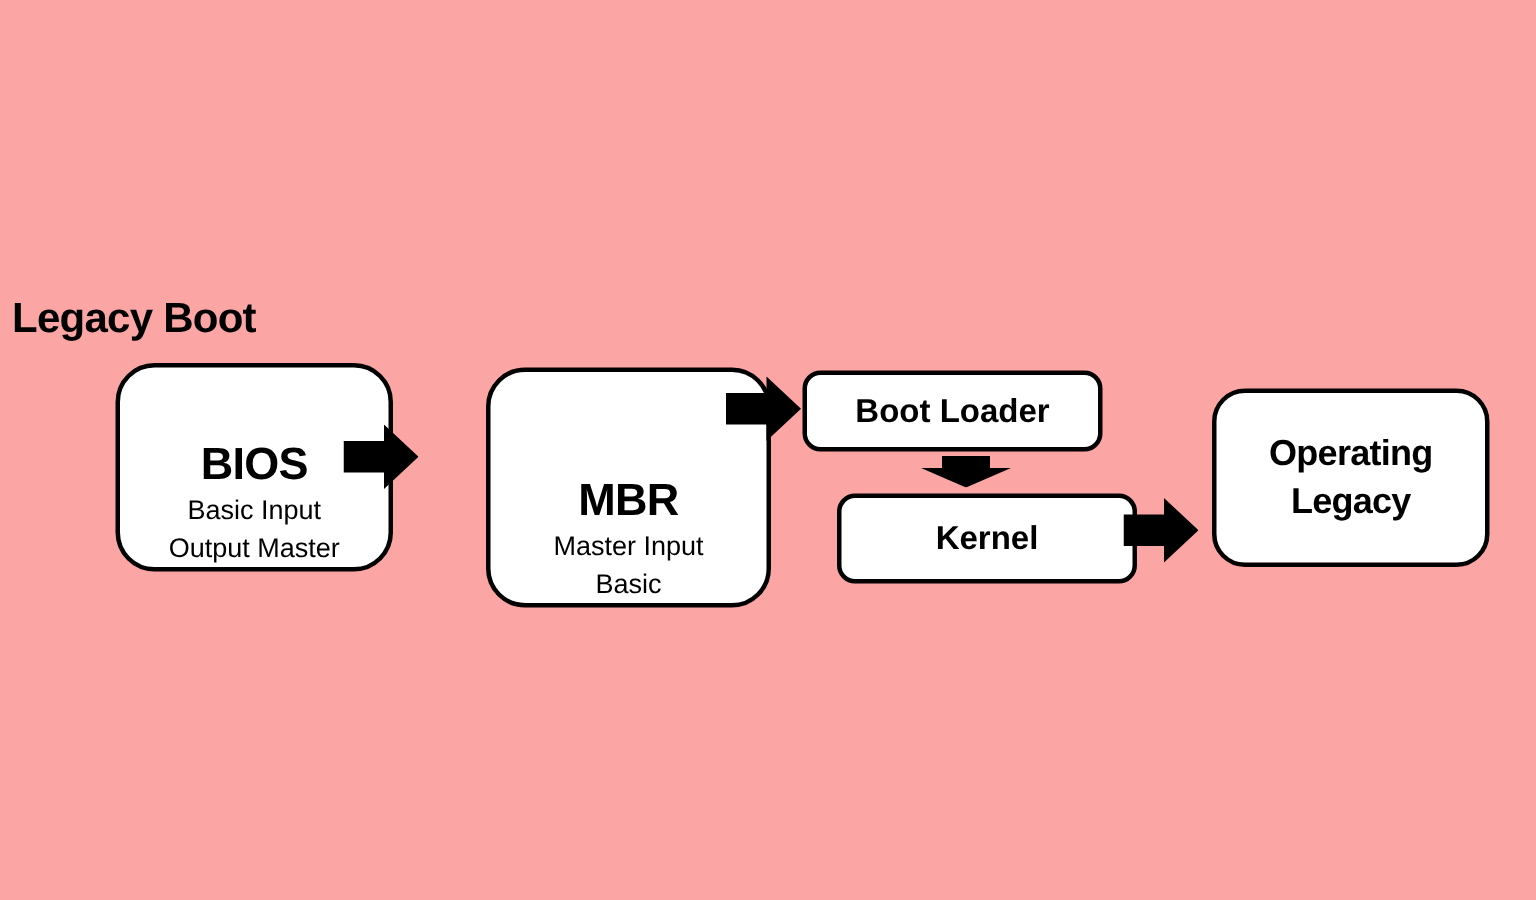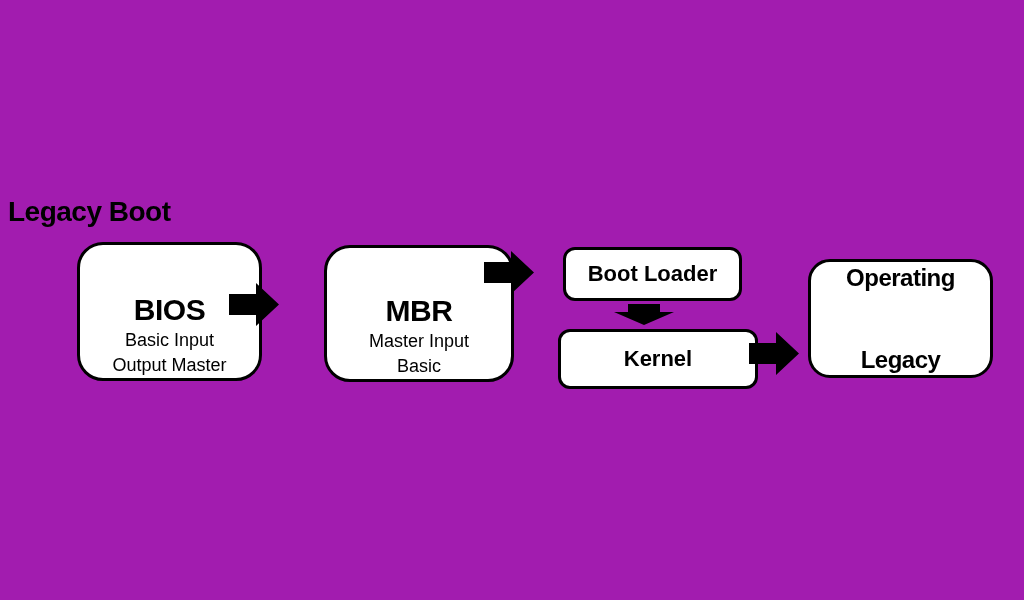--- a/index.html
+++ b/index.html
@@ -4,21 +4,21 @@
 <style>
   html, body {
     margin: 0;
     padding: 0;
     background: #ffffff;
   }
   .stage {
     position: relative;
     width: 1024px;
     height: 600px;
-    background: #a21caf;
+    background: #fca5a5;
     overflow: hidden;
     font-family: "Liberation Sans", "DejaVu Sans", sans-serif;
     color: #000000;
   }
   .diagram-title {
     position: absolute;
     left: 8px;
     top: 196px;
     font-size: 28px;
     font-weight: 700;
@@ -41,25 +41,25 @@
     justify-content: flex-end;
     padding-top: 13px;
     margin-left: 40px;
   }
   .node-small {
     border-radius: 12px;
     justify-content: center;
   }
   .node-os {
     border-radius: 22px;
-    justify-content: space-between;
+    justify-content: center;
   }
   .node-bios { left: 37px;  top: 242px; width: 185px; height: 139px; }
-  .node-mbr  { left: 284px; top: 245px; width: 190px; height: 137px; }
-  .node-boot-loader { left: 563px; top: 247px; width: 179px; height: 54px; }
+  .node-mbr  { left: 284px; top: 245px; width: 190px; height: 160px; }
+  .node-boot-loader { left: 535px; top: 247px; width: 200px; height: 54px; }
   .node-kernel      { left: 538px; top: 329px; width: 200px; height: 60px; margin-left: 20px; }
   .node-operating-system { left: 808px; top: 259px; width: 185px; height: 119px; }
   .node-title {
     font-size: 30px;
     font-weight: 700;
     line-height: 1.2;
     letter-spacing: -0.5px;
   }
   .node-subtitle {
     font-size: 18px;

